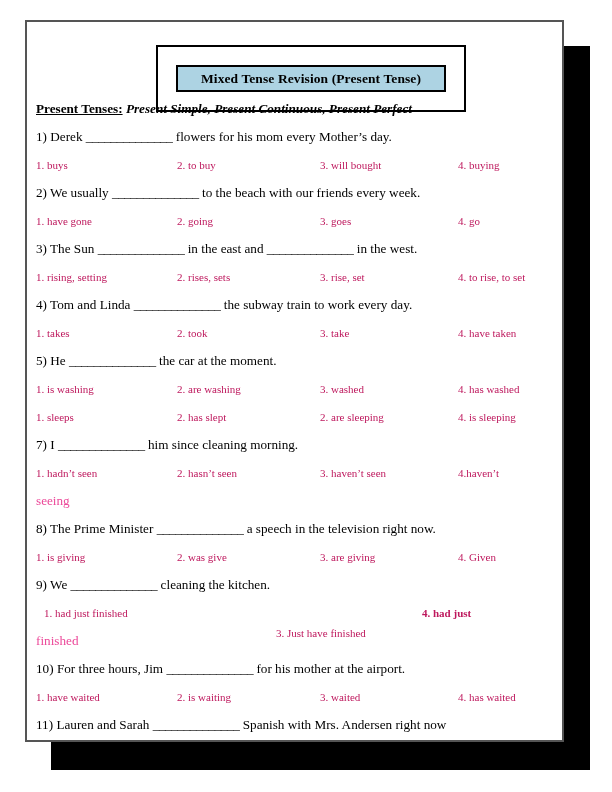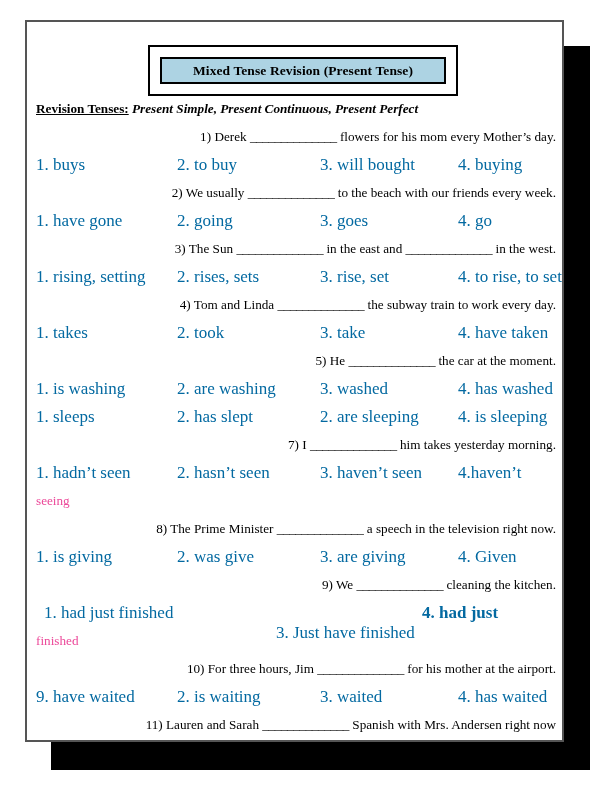--- a/index.html
+++ b/index.html
@@ -34,27 +34,27 @@
     height: 722px;
     background: #ffffff;
     border: 2px solid #555555;
     box-sizing: border-box;
     z-index: 2;
   }
 
   
   #title-banner {
     position: absolute;
-    left: 121px;
+    left: 129px;
     top: 23px;
     width: 310px;
     box-sizing: border-box;
     border: 2px solid #000000;
     background: #ffffff;
-    padding: 10px;
+    padding: 18px;
   }
   #title-inner {
     border: 2px solid #000000;
     background: #ADD3E3;
     text-align: center;
     padding: 2px 0 3px 0;
   }
   #title-text {
     font-size: 13.5px;
     font-weight: bold;
@@ -86,32 +86,31 @@
     font-weight: bold;
     font-style: italic;
   }
 
   .q-line {
     font-size: 13.2px;
     line-height: 28px;
     height: 28px;
     color: #000000;
     white-space: nowrap;
-    text-align: right;
   }
   .blank {
     letter-spacing: -0.4px;
   }
 
   .opt-row {
     position: relative;
-    font-size: 17px;
-    line-height: 28px;
-    height: 28px;
-    color: #0369a1;
+    font-size: 11px;
+    line-height: 28px;
+    height: 28px;
+    color: #be185d;
   }
   .opt {
     position: absolute;
     top: 0;
     white-space: nowrap;
   }
   
   .opt-row.wide .c1 { left: 0px; }
   .opt-row.wide .c2 { left: 141px; }
   .opt-row.wide .c3 { left: 284px; }
@@ -139,21 +138,21 @@
 
   <div id="title-banner">
     <div id="title-inner">
       <span id="title-text">Mixed Tense Revision (Present Tense)</span>
     </div>
   </div>
 
   <div id="content">
 
     <div class="subtitle-line">
-      <span class="subtitle-label">Revision Tenses:</span><span class="subtitle-rest"> Present Simple, Present Continuous, Present Perfect</span>
+      <span class="subtitle-label">Present Tenses:</span><span class="subtitle-rest"> Present Simple, Present Continuous, Present Perfect</span>
     </div>
 
     <div id="questions-root">
         <div class="q-line"><span>1) Derek </span><span class="blank">______________</span><span> flowers for his mom every Mother’s day.</span></div>
         <div class="opt-row wide">
           <span class="opt c1">1. buys</span>
           <span class="opt c2">2. to buy</span>
           <span class="opt c3">3. will bought</span>
           <span class="opt c4">4. buying</span>
         </div>
@@ -184,21 +183,21 @@
           <span class="opt c2">2. are washing</span>
           <span class="opt c3">3. washed</span>
           <span class="opt c4">4. has washed</span>
         </div>
         <div class="opt-row wide">
           <span class="opt c1">1. sleeps</span>
           <span class="opt c2">2. has slept</span>
           <span class="opt c3">2. are sleeping</span>
           <span class="opt c4">4. is sleeping</span>
         </div>
-        <div class="q-line"><span>7) I </span><span class="blank">______________</span><span> him takes yesterday morning.</span></div>
+        <div class="q-line"><span>7) I </span><span class="blank">______________</span><span> him since cleaning morning.</span></div>
         <div class="opt-row wide">
           <span class="opt c1">1. hadn’t seen</span>
           <span class="opt c2">2. hasn’t seen</span>
           <span class="opt c3">3. haven’t seen</span>
           <span class="opt c4">4.haven’t</span>
         </div>
         <div class="opt-wrap">seeing</div>
         <div class="q-line"><span>8) The Prime Minister </span><span class="blank">______________</span><span> a speech in the television right now.</span></div>
         <div class="opt-row wide">
           <span class="opt c1">1. is giving</span>
@@ -208,21 +207,21 @@
         </div>
         <div class="q-line"><span>9) We </span><span class="blank">______________</span><span> cleaning the kitchen.</span></div>
         <div class="opt-row tight">
           <span class="opt c1">1. had just finished</span>
           <span class="opt c3">3. Just have finished</span>
           <span class="opt c4">4. had just</span>
         </div>
         <div class="opt-wrap">finished</div>
         <div class="q-line"><span>10) For three hours, Jim </span><span class="blank">______________</span><span> for his mother at the airport.</span></div>
         <div class="opt-row wide">
-          <span class="opt c1">9. have waited</span>
+          <span class="opt c1">1. have waited</span>
           <span class="opt c2">2. is waiting</span>
           <span class="opt c3">3. waited</span>
           <span class="opt c4">4. has waited</span>
         </div>
         <div class="q-line"><span>11) Lauren and Sarah </span><span class="blank">______________</span><span> Spanish with Mrs. Andersen right now</span></div>
       </div>
 
   </div>
 </div>
 

